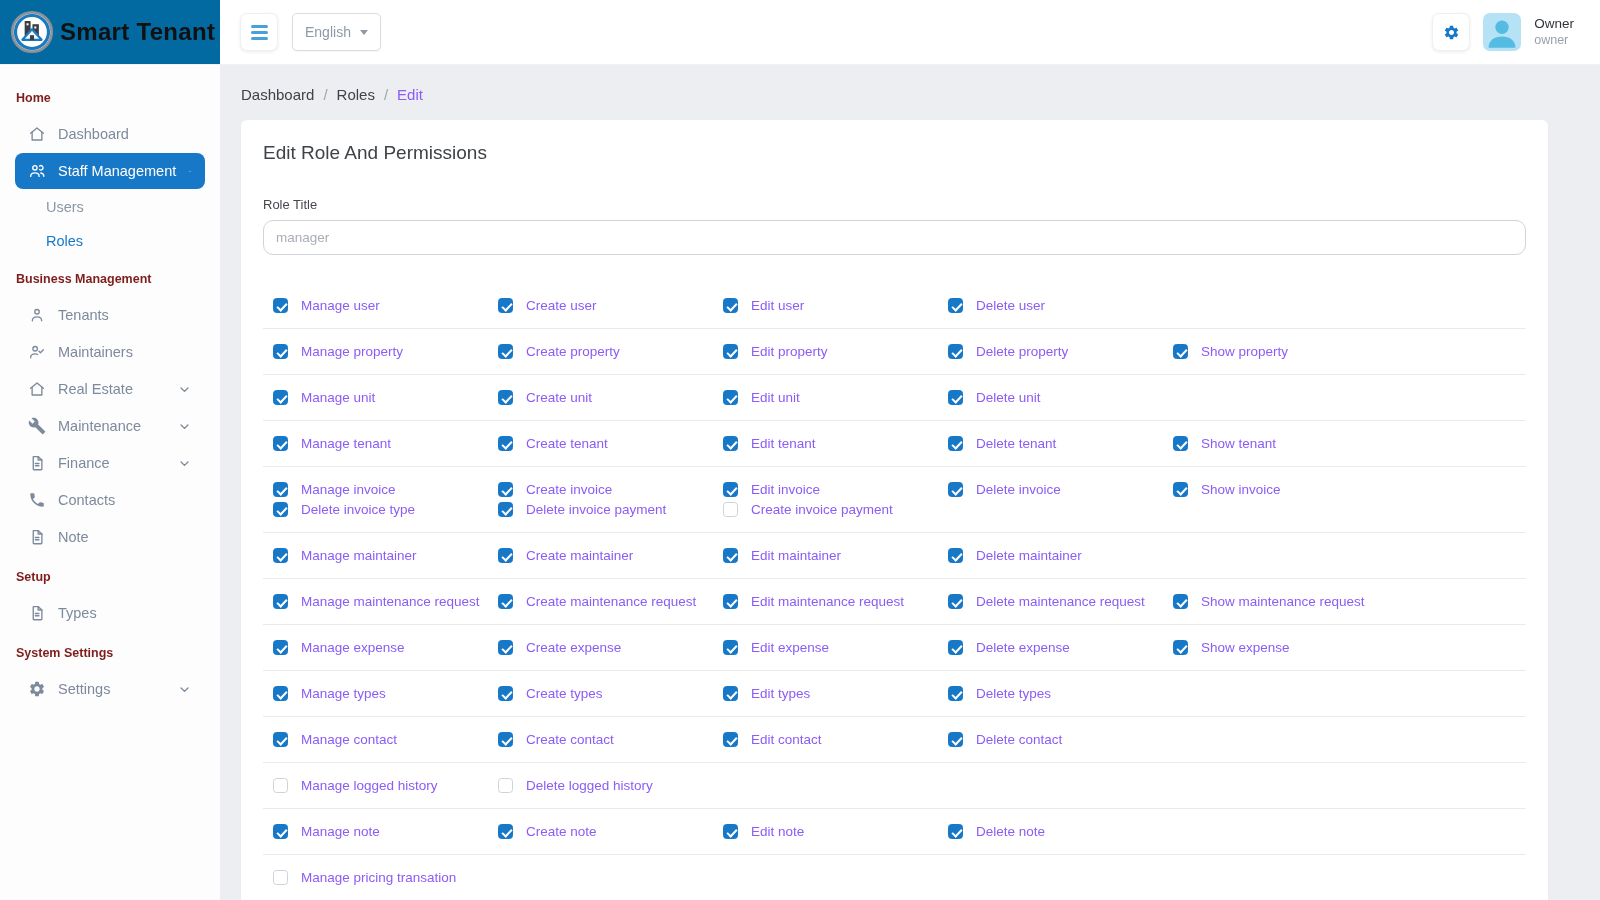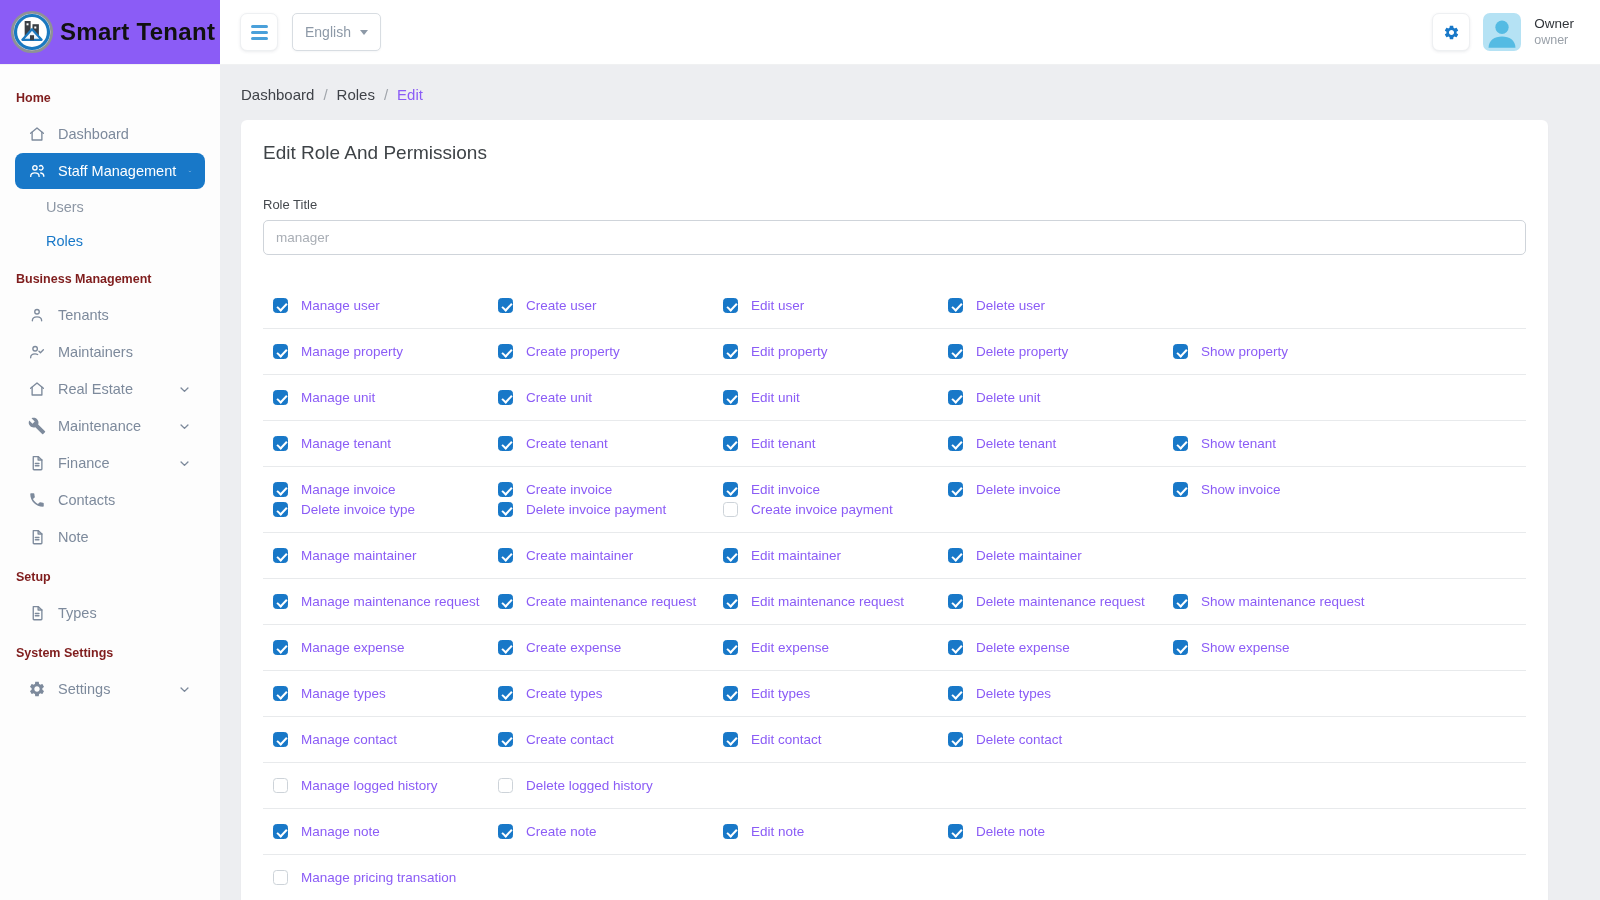--- a/index.html
+++ b/index.html
@@ -1,21 +1,21 @@
 <!DOCTYPE html>
 <html><head>
 <meta charset="utf-8">
 <style>
   * { margin:0; padding:0; box-sizing:border-box; }
   html,body { width:1600px; height:900px; overflow:hidden; }
   body { font-family:"Liberation Sans", sans-serif; background:#edeef1; display:flex; color:#3b3f44; }
 
   
   .sidebar { width:220px; min-width:220px; background:#fdfdfd; height:900px; display:flex; flex-direction:column; }
-  .brand { height:65px; display:flex; align-items:center; gap:6px; padding:0 8px 0 10px; background:#8b5cf6; border-bottom:1px solid #f1f2f3; }
+  .brand { height:65px; display:flex; align-items:center; gap:6px; padding:0 8px 0 10px; background:#0369a1; border-bottom:1px solid #f1f2f3; }
   .brand-logo { width:44px; height:44px; flex:0 0 auto; }
   .brand-name { font-size:24px; font-weight:800; color:#111; letter-spacing:.3px; white-space:nowrap; }
   .nav { padding-top:12px; overflow:hidden; }
   .nav-section-label { padding:14px 16px 10px; color:#7f1d1d; font-size:12.5px; font-weight:bold; }
   .nav-item { display:flex; align-items:center; gap:12px; margin:1px 15px; padding:0 13px; height:36px; border-radius:8px; color:#7d8a9c; font-size:14.5px; cursor:pointer; }
   .nav-item.active { background:#1878c8; color:#fff; }
   .nav-ic { width:18px; height:18px; flex:0 0 auto; }
   .nav-chev { width:15px; height:15px; margin-left:auto; }
   .nav-label { white-space:nowrap; }
   .nav-sub { padding:9px 16px 9px 46px; color:#8d97a5; font-size:14.5px; cursor:pointer; }
@@ -40,21 +40,21 @@
 
   
   .content { flex:1; padding:0 52px 0 21px; overflow:hidden; }
   .breadcrumb { margin:21px 0 17px; font-size:15px; display:flex; gap:9px; align-items:center; }
   .bc-item { color:#3f4248; cursor:pointer; }
   .bc-item.current { color:#8b5cf6; cursor:default; }
   .bc-sep { color:#a0a5ab; }
   .card { background:#fff; border-radius:6px; padding:22px 22px 30px; height:800px; box-shadow:0 1px 2px rgba(0,0,0,.03); }
   .page-title { font-size:19px; font-weight:500; color:#3e4347; }
   .field-label { display:block; margin-top:33px; font-size:13px; color:#45494e; }
-  .role-input { margin-top:8px; width:100%; height:35px; border:1px solid #cfd4da; border-radius:5px; padding:0 12px; font-size:13.5px; font-family:"Liberation Sans", sans-serif; color:#3b3f44; outline:none; }
+  .role-input { margin-top:8px; width:100%; height:35px; border:1px solid #cfd4da; border-radius:10px; padding:0 12px; font-size:13.5px; font-family:"Liberation Sans", sans-serif; color:#3b3f44; outline:none; }
   .role-input::placeholder { color:#a9aeb5; }
 
   .perm-wrap { margin-top:28px; }
   .perm-group { display:grid; grid-template-columns:repeat(5, 225px); row-gap:5px; padding:15px 0 15px 10px; }
   .perm-group + .perm-group { border-top:1px solid #e8eaec; }
   .perm-item { display:flex; align-items:center; gap:13px; cursor:pointer; }
   .perm-label { font-size:13.5px; color:#8b5cf6; white-space:nowrap; }
   .cb { width:15px; height:15px; min-width:15px; border-radius:3.5px; border:1px solid #cdd3d9; background:#fff; position:relative; display:inline-block; }
   .cb.checked { background:#1878c8; border-color:#1878c8; }
   .cb.checked::after { content:""; position:absolute; left:4.5px; top:1.5px; width:4px; height:8px; border-right:2px solid #fff; border-bottom:2px solid #fff; transform:rotate(43deg); }

